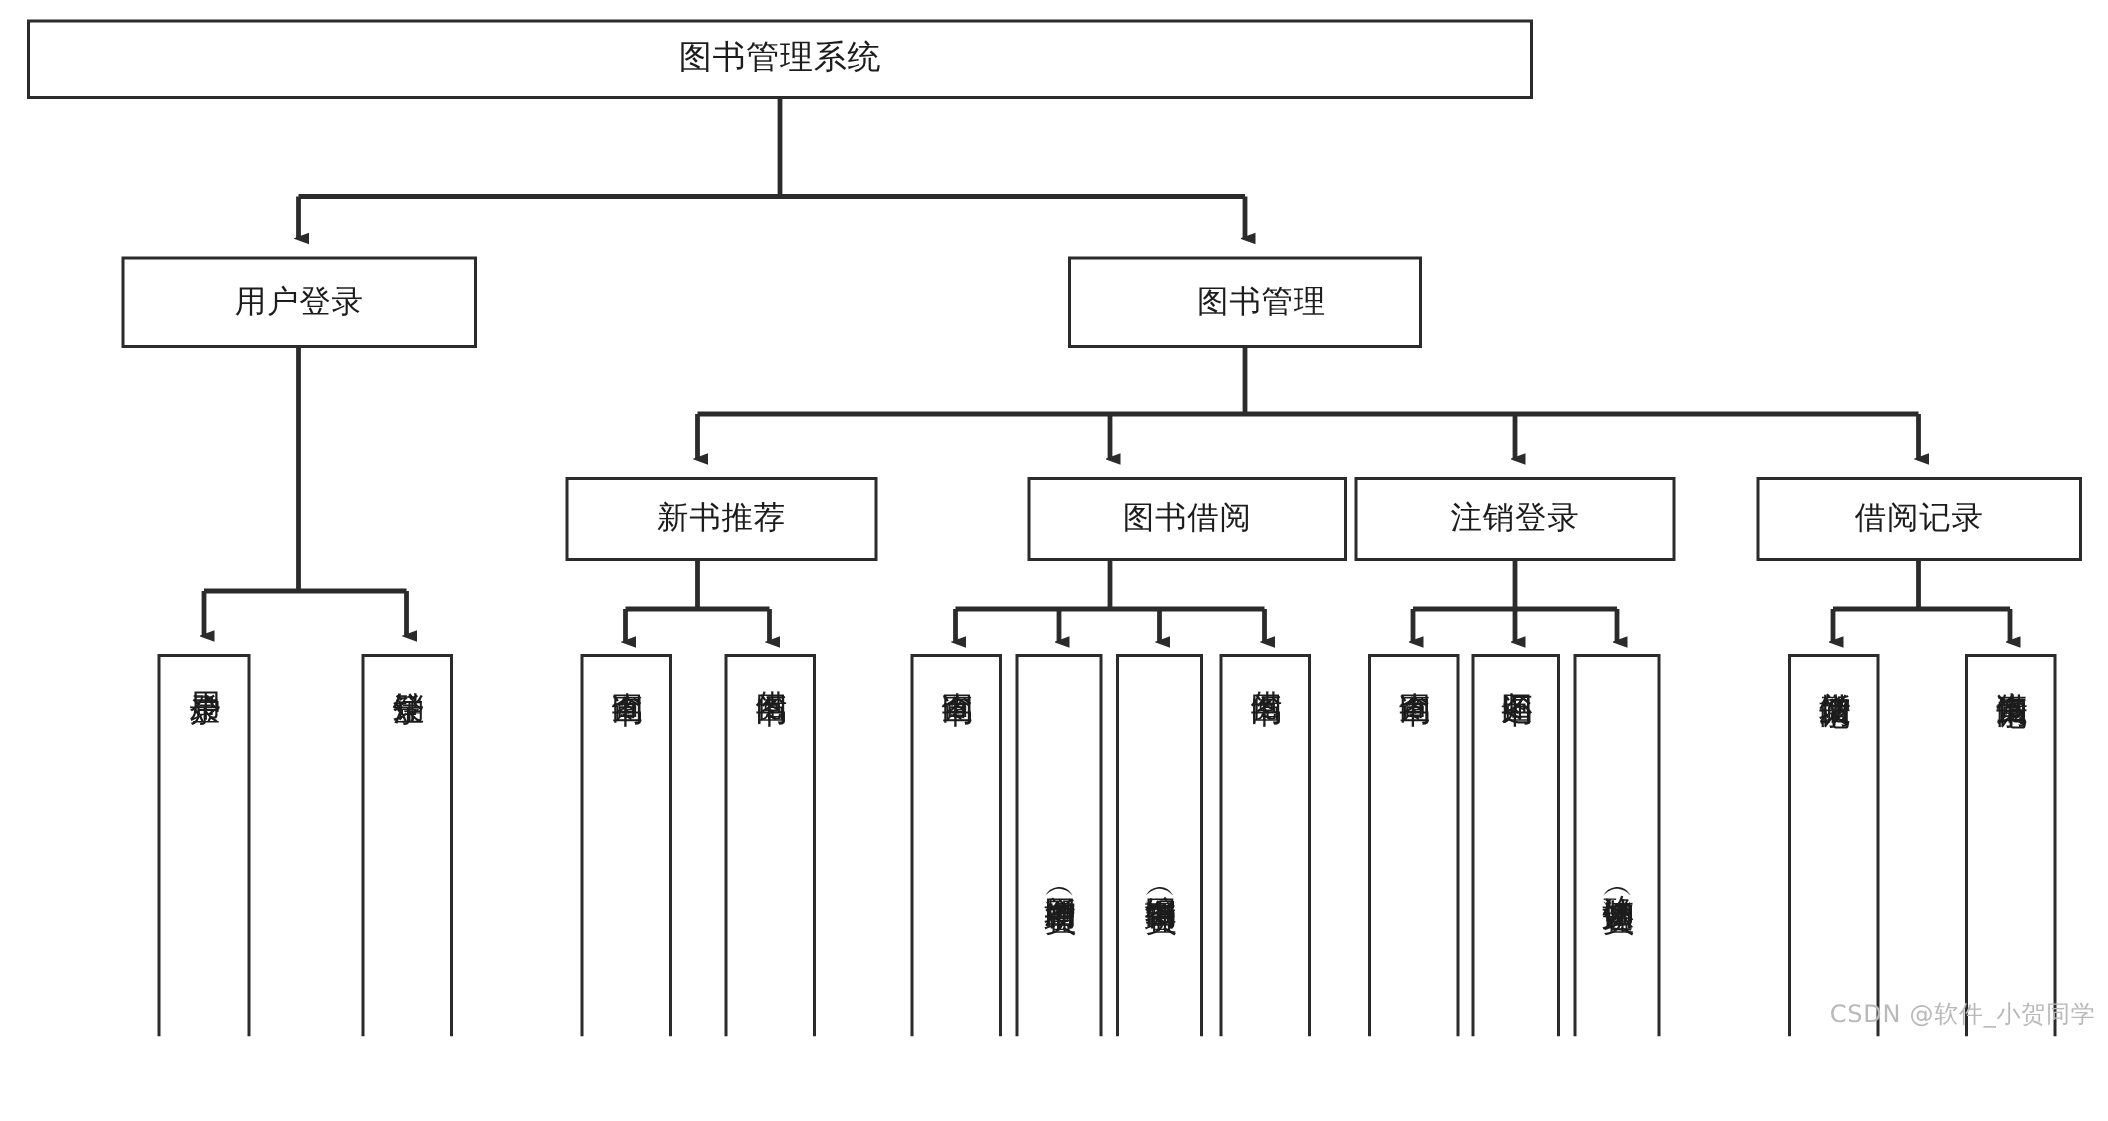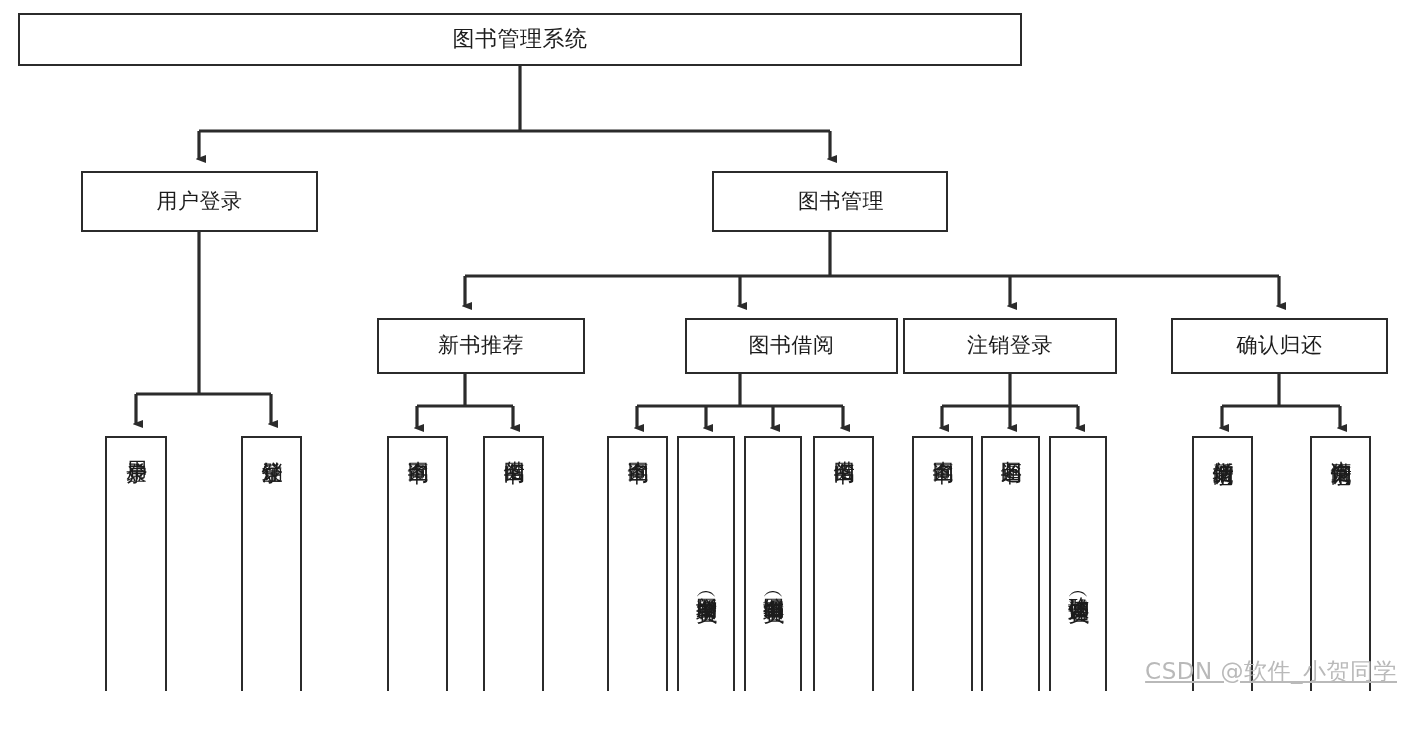--- a/index.html
+++ b/index.html
@@ -61,26 +61,25 @@
     display: block;
   }
   .node.leaf.tall-text {
     align-items: center;
     padding-top: 0;
   }
   .watermark {
     position: absolute;
     right: 8px;
     bottom: 4px;
-    font-size: 23px;
+    font-size: 16px;
     color: #b9b9b9;
     letter-spacing: 0.5px;
     white-space: nowrap;
     user-select: none;
-    text-decoration: underline;
   }
 </style>
 </head>
 <body>
 
 <div id="canvas">
 
   <svg id="edges" viewBox="0 0 1405 747">
     <defs>
       <marker id="arrow" markerWidth="10" markerHeight="10" refX="4.2" refY="7" orient="auto" markerUnits="userSpaceOnUse">
@@ -146,21 +145,21 @@
   <div class="node level3" style="left:361px; top:318px; width:208px; height:56px;margin-left:16px;">
     <span class="label">新书推荐</span>
   </div>
   <div class="node level3" style="left:653px; top:318px; width:213px; height:56px;margin-left:32px;">
     <span class="label">图书借阅</span>
   </div>
   <div class="node level3" style="left:903px; top:318px; width:214px; height:56px;">
     <span class="label">注销登录</span>
   </div>
   <div class="node level3" style="left:1171px; top:318px; width:217px; height:56px;">
-    <span class="label">确认归还</span>
+    <span class="label">借阅记录</span>
   </div>
 
   <div class="node leaf" style="left:105px; top:436px; width:62px; height:297px;">
     <span class="label">用户登录</span>
   </div>
   <div class="node leaf" style="left:241px; top:436px; width:61px; height:297px;">
     <span class="label">注销登录</span>
   </div>
 
   <div class="node leaf" style="left:387px; top:436px; width:61px; height:297px;">

